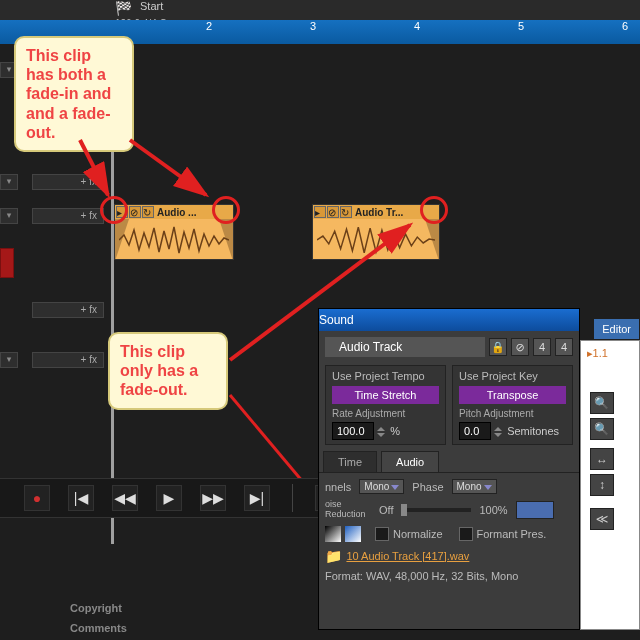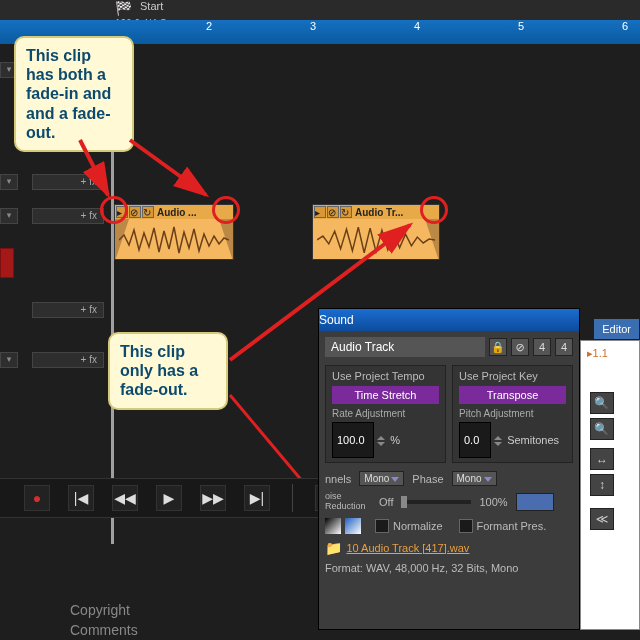--- a/index.html
+++ b/index.html
@@ -15,40 +15,40 @@
   .fx-btn { position: absolute; left: 32px; width: 72px; height: 16px; background: #2e2e2e; border: 1px solid #444; color: #aaa; font-size: 10px; text-align: right; padding-right: 6px; line-height: 14px; }
   .drop { position: absolute; left: 0; width: 18px; height: 16px; background: #2e2e2e; border: 1px solid #444; color: #888; text-align: center; line-height: 12px; font-size: 9px; }
   .clip { position: absolute; background: #f5b860; border: 1px solid #333; height: 56px; }
   .clip-header { height: 14px; background: #e8a948; display: flex; align-items: center; font-size: 10px; color: #222; }
   .clip-header .ic { width: 12px; height: 12px; border: 1px solid #666; margin-left: 1px; background: #d89838; }
   .clip-header .lbl { margin-left: 3px; font-weight: bold; }
   .fade-tri-l { position: absolute; top: 14px; left: 0; width: 0; height: 0; border-top: 42px solid rgba(80,50,20,0.35); border-right: 14px solid transparent; }
   .fade-tri-r { position: absolute; top: 14px; right: 0; width: 0; height: 0; border-top: 42px solid rgba(80,50,20,0.35); border-left: 14px solid transparent; }
   .wave { position: absolute; top: 20px; left: 4px; right: 4px; height: 30px; }
   .wave svg { width: 100%; height: 100%; }
-  .callout { position: absolute; background: #fff9d6; border: 2px solid #d6c97a; border-radius: 10px; color: #0c4a6e; font-weight: bold; font-size: 16px; padding: 8px 10px; line-height: 1.2; }
+  .callout { position: absolute; background: #fff9d6; border: 2px solid #d6c97a; border-radius: 10px; color: #ef4444; font-weight: bold; font-size: 16px; padding: 8px 10px; line-height: 1.2; }
   .red-circle { position: absolute; border: 3px solid #e02020; border-radius: 50%; width: 28px; height: 28px; }
   .arrow-svg { position: absolute; top: 0; left: 0; pointer-events: none; }
   .transport { position: absolute; left: 0; right: 0; top: 478px; height: 40px; background: #181818; border-top: 1px solid #333; border-bottom: 1px solid #333; display: flex; align-items: center; padding-left: 24px; gap: 18px; }
   .tbtn { width: 26px; height: 26px; background: #222; color: #ddd; display: flex; align-items: center; justify-content: center; font-size: 14px; border: 1px solid #333; }
   .rec { color: #d03030; }
   .sep { width: 1px; height: 28px; background: #444; margin: 0 4px; }
   .bottom { position: absolute; left: 0; right: 0; top: 560px; height: 80px; background: #1e1e1e; }
-  .info-row { position: absolute; left: 70px; color: #888; font-size: 14px; }
+  .info-row { position: absolute; left: 70px; color: #888; font-size: 11px; font-weight: bold; }
   .sound-panel { position: absolute; top: 308px; left: 318px; width: 262px; height: 322px; background: #3c3c3c; border: 1px solid #000; }
   .sp-title { height: 22px; background: linear-gradient(#1a6dd0,#0d4c9c); color: #fff; font-size: 12px; line-height: 22px; }
   .sp-row1 { padding: 6px; display: flex; align-items: center; gap: 4px; }
-  .sp-name { flex: 1; background: #555; color: #fff; font-size: 12px; height: 20px; line-height: 20px; padding: 0 6px; }
+  .sp-name { flex: 1; background: #555; color: #fff; font-size: 12px; height: 20px; line-height: 20px; padding: 0 14px; }
   .sp-ic { width: 18px; height: 18px; background: #555; border: 1px solid #222; color: #ddd; font-size: 11px; text-align: center; line-height: 16px; }
   .sp-section { display: flex; gap: 6px; padding: 2px 6px; }
   .sp-box { flex: 1; border: 1px solid #222; background: #343434; padding: 4px 6px; font-size: 11px; }
   .sp-box .hdr { color: #bbb; font-size: 11px; margin-bottom: 4px; text-align: left; }
   .sp-btn { background: #7b2a9b; color: #fff; text-align: center; padding: 3px 0; font-size: 11px; margin-bottom: 4px; }
   .sp-lab { color: #aaa; font-size: 10px; margin-bottom: 3px; }
-  .sp-input { background: #1a1a1a; border: 1px solid #000; color: #fff; font-size: 11px; padding: 11px 4px; display: inline-block; }
+  .sp-input { background: #1a1a1a; border: 1px solid #000; color: #fff; font-size: 11px; padding: 2px 4px; display: inline-block; }
   .sp-arrows { display: inline-block; width: 10px; vertical-align: middle; }
   .sp-arrows div { width: 0; height: 0; border-left: 4px solid transparent; border-right: 4px solid transparent; }
   .sp-arrows .up { border-bottom: 4px solid #888; margin-bottom: 2px; }
   .sp-arrows .dn { border-top: 4px solid #888; }
   .tabs { display: flex; border-bottom: 1px solid #222; margin-top: 4px; }
   .tab { padding: 4px 14px; font-size: 11px; background: #2e2e2e; color: #aaa; border: 1px solid #222; border-bottom: none; margin-left: 4px; }
   .tab.active { background: #444; color: #fff; }
   .audio-body { padding: 6px; font-size: 11px; color: #bbb; }
   .audio-row { display: flex; align-items: center; gap: 8px; margin-bottom: 6px; }
   .sel { background: #555; border: 1px solid #222; padding: 1px 4px; color: #ddd; font-size: 10px; }
@@ -190,20 +190,24 @@
     </div>
     <div class="sp-box">
       <div class="hdr">Use Project Key</div>
       <div class="sp-btn">Transpose</div>
       <div class="sp-lab">Pitch Adjustment</div>
       <span class="sp-input" style="width:32px">0.0</span>
       <span class="sp-arrows"><div class="up"></div><div class="dn"></div></span>
       <span>Semitones</span>
     </div>
   </div>
+  <div class="tabs">
+    <div class="tab">Time</div>
+    <div class="tab active">Audio</div>
+  </div>
   <div class="audio-body">
     <div class="audio-row">
       <span>nnels</span>
       <span class="sel"><span>Mono</span><span class="chev"></span></span>
       <span>Phase</span>
       <span class="sel"><span>Mono</span><span class="chev"></span></span>
     </div>
     <div class="nr-row">
       <span style="width:46px; font-size:9px; line-height:1.1">oise<br>Reduction</span>
       <span>Off</span>

